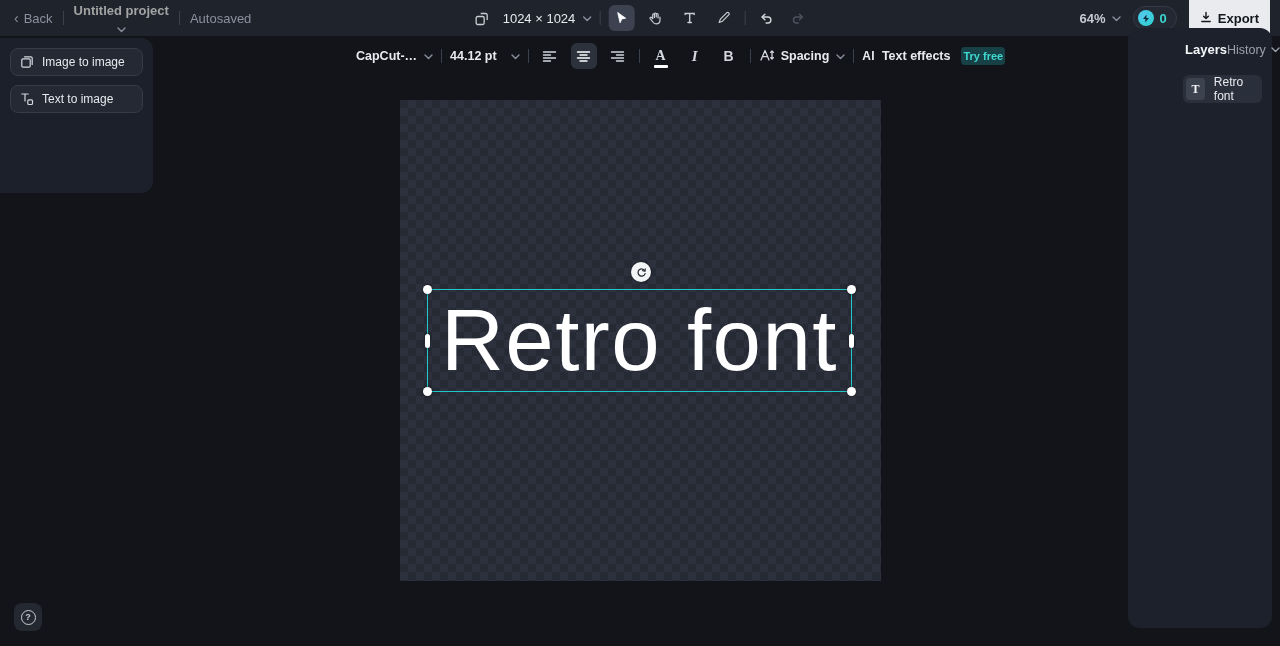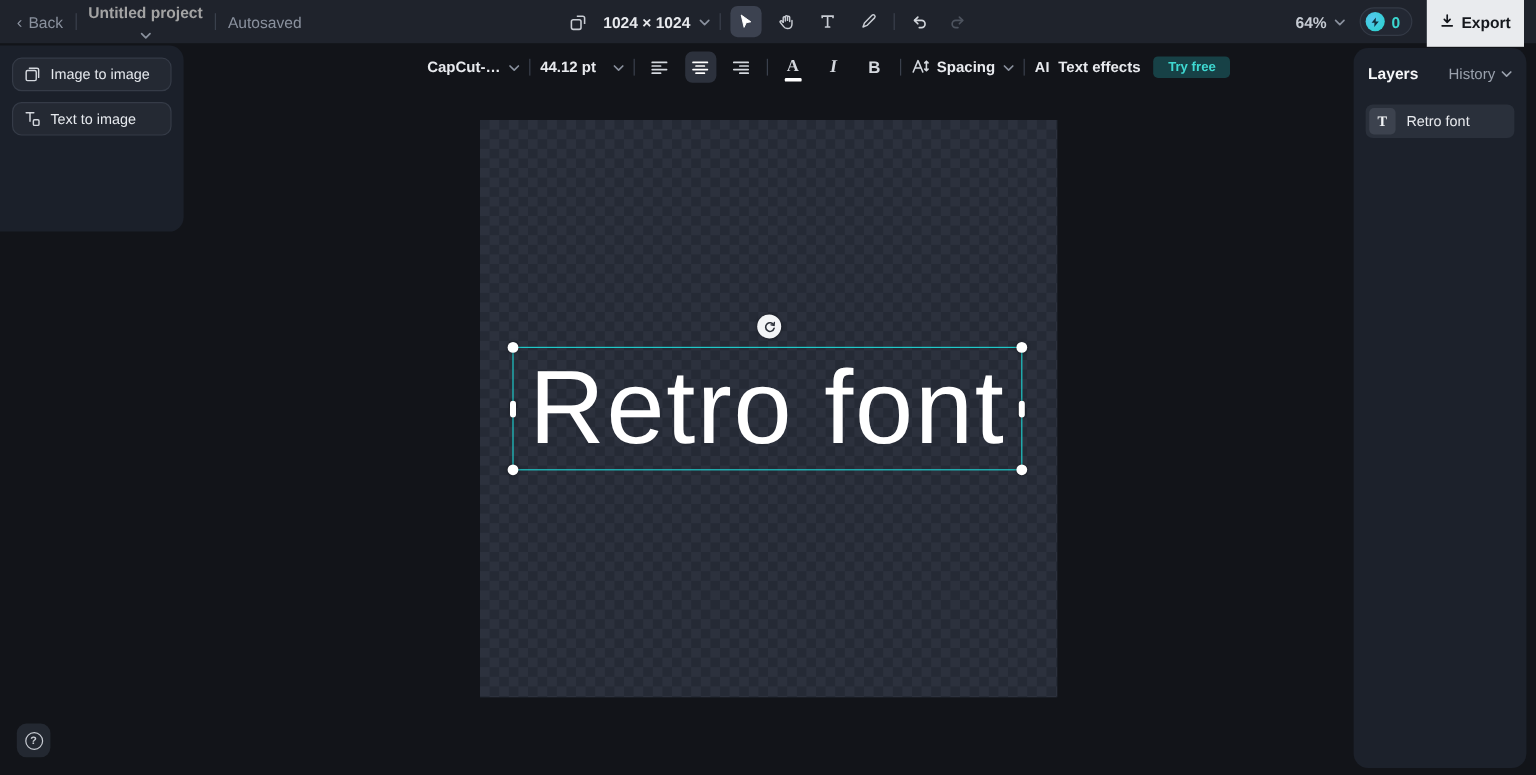--- a/index.html
+++ b/index.html
@@ -17,21 +17,21 @@
   .tb-left { position:absolute; left:14px; top:0; height:36px; display:flex; align-items:center; gap:10px; }
   .tb-center { position:absolute; left:50%; top:0; transform:translateX(-50%); height:36px; display:flex; align-items:center; gap:8px; }
   .tb-right { position:absolute; right:10px; top:0; height:36px; display:flex; align-items:center; gap:12px; }
   .muted { color:#8a919e; }
   .back-btn { display:flex; align-items:center; gap:5px; color:#8a919e; cursor:default; }
   .back-chevron { font-size:14px; line-height:1; }
   .vdiv { width:1px; height:14px; background:#3a404c; }
   .project-name { color:#a3a3a3; font-weight:700; display:flex; align-items:center; gap:7px;flex-direction:column; }
   .chev { width:9px; height:9px; display:inline-block; }
   .chev svg { display:block; }
-  .size-group { display:flex; align-items:center; gap:7px; color:#e8eaee; font-weight:700; }
+  .size-group { display:flex; align-items:center; gap:7px; color:#e8eaee; font-weight:400; }
   .toolbtn {
     width:26px; height:26px; border-radius:6px; display:flex; align-items:center; justify-content:center;
     color:#c9cdd4;
   }
   .toolbtn.selected { background:#3c4250; color:#ffffff; }
   .toolbtn svg { display:block; }
   .undo-redo { display:flex; align-items:center; gap:6px; }
   .zoom-group { display:flex; align-items:center; gap:6px; color:#c6cbd3; font-weight:700; }
   .credits-pill {
     display:flex; align-items:center; gap:6px; background:#232833; border:1px solid #343a46;
@@ -82,26 +82,26 @@
     color:#d4d8de; padding:0 3px;
   }
   .tt-btn.selected { background:#2c313c; color:#ffffff; }
   .color-a { position:relative; font-size:14px; font-weight:700; font-family:"Liberation Serif", serif; font-style:normal; }
   .color-a .bar { position:absolute; left:-2px; right:-2px; bottom:-4px; height:3px; background:#ffffff; border-radius:1px; }
   .italic-glyph { font-family:"Liberation Serif", serif; font-style:italic; font-size:15px; font-weight:600; }
   .bold-glyph { font-size:14px; font-weight:800; }
   .ai-glyph { font-weight:800; font-size:12px; letter-spacing:0.3px; }
   .try-free {
     background:#174146; color:#3fd9d2; font-size:11px; font-weight:700;
-    border-radius:4px; padding:3px 12px; margin-left:4px;
+    border-radius:4px; padding:3px 2px; margin-left:4px;
   }
   
   .rightpanel {
-    position:absolute; left:1128px; top:40px; width:144px; height:600px;
-    background:#1c212b; border-radius:12px;
+    position:absolute; left:1128px; top:28px; width:144px; height:600px;
+    background:#1c212b; border-radius:12px;padding-left:45px;
   }
   .rp-header { display:flex; align-items:center; justify-content:space-between; padding:14px 12px 10px 12px; }
   .rp-title { color:#f5f6f8; font-weight:700; font-size:13px; }
   .rp-history { display:flex; align-items:center; gap:5px; color:#9aa1ad; font-size:12.5px; }
   .layer-item {
     margin:8px 10px; height:28px; background:#2a303b; border-radius:6px;
     display:flex; align-items:center; gap:9px; padding:0 3px;
   }
   .layer-thumb {
     width:22px; height:22px; background:#3c424e; border-radius:4px;

